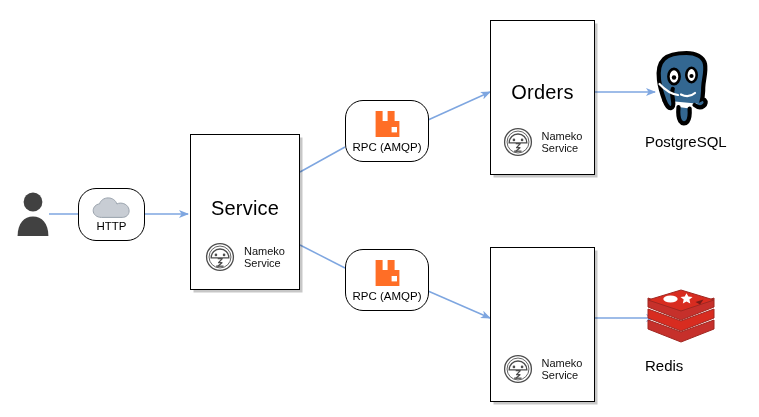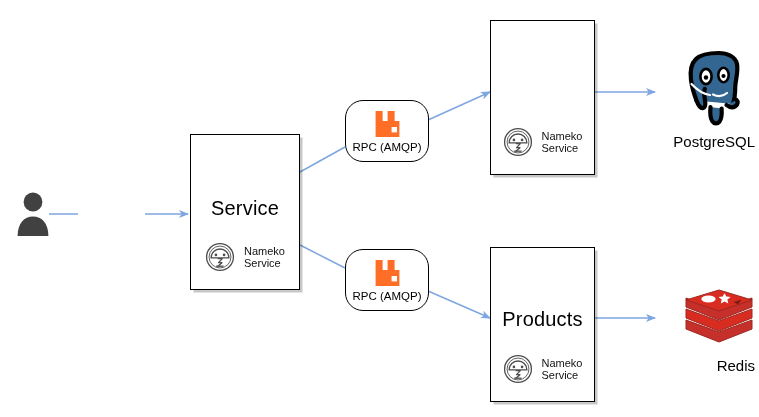--- a/index.html
+++ b/index.html
@@ -75,21 +75,21 @@
     font-size: 11.5px;
     color: #000000;
     white-space: nowrap;
     line-height: 1;
   }
   
   .db-node {
     position: absolute;
     display: flex;
     flex-direction: column;
-    align-items: flex-end;
+    align-items: flex-start;
   }
   .db-label {
     margin-top: 7px;
     font-size: 15px;
     color: #000000;
     white-space: nowrap;
   }
   .actor {
     position: absolute;
   }
@@ -123,20 +123,29 @@
     <line x1="595" y1="318" x2="655" y2="318" stroke="#7EA6E0" stroke-width="1.5" marker-end="url(#arrowBlue)"></line>
   </svg>
 
   <div class="actor" style="left:16px; top:190px;">
     <svg width="34" height="46" viewBox="0 0 34 46" xmlns="http://www.w3.org/2000/svg">
       <circle cx="17" cy="12" r="9.4" fill="#414141"></circle>
       <path d="M1.6 46 C1.6 33.2 8.2 26.4 17 26.4 C25.8 26.4 32.4 33.2 32.4 46 Z" fill="#414141"></path>
     </svg>
   </div>
 
+  <div class="round-box" style="left:78px; top:188px; width:67px; height:53px;">
+    <svg width="40" height="22" viewBox="0 0 40 22" style="margin-bottom:2px;" xmlns="http://www.w3.org/2000/svg">
+      <path d="M9.4 20.4 C4.6 20.4 1.2 17.4 1.2 13.6 C1.2 10.2 3.9 7.3 7.5 6.9
+               C8.6 3.3 12.1 0.9 16.2 0.9 C20.3 0.9 23.8 3.4 24.9 7.0
+               C25.9 6.4 27.1 6.1 28.4 6.1 C33.2 6.1 37.1 9.3 37.1 14.0
+               C37.1 17.7 34.3 20.4 30.2 20.4 Z" fill="#C8CDD4" stroke="#9AA3AD" stroke-width="1"></path>
+    </svg>
+    <div class="caption">HTTP</div>
+  </div>
 
   <div class="service-box" style="left:190px; top:134px; width:110px; height:156px;">
     <div class="service-title" style="top:62px;">Service</div>
     <div class="nameko-row" style="top:107px;">
       <svg width="30" height="30" viewBox="0 0 34 34" xmlns="http://www.w3.org/2000/svg">
         <circle cx="17" cy="17" r="15.2" fill="none" stroke="#4D4D4D" stroke-width="1.5"></circle>
         <circle cx="17" cy="17" r="12.4" fill="none" stroke="#4D4D4D" stroke-width="1"></circle>
         <path d="M7.0 18.0 C7.0 12.0 11.5 8.0 17 8.0 C22.5 8.0 27 12.0 27 18.0 Z" fill="none" stroke="#4D4D4D" stroke-width="1.6"></path>
         <circle cx="12.4" cy="14.6" r="1.5" fill="#4D4D4D"></circle>
         <circle cx="21.6" cy="14.6" r="1.5" fill="#4D4D4D"></circle>
@@ -162,39 +171,39 @@
   <div class="round-box" style="left:345px; top:249px; width:84px; height:62px;">
     <svg width="32" height="32" viewBox="0 0 32 32" style="margin-bottom:2px;" xmlns="http://www.w3.org/2000/svg">
       <path d="M4.6 3.0 L11.6 3.0 L11.6 13.0 L16.6 13.0 L16.6 3.0 L23.6 3.0
                L23.6 13.0 L28.4 13.0 L28.4 29.0 L4.6 29.0 Z" fill="#FF6E26"></path>
       <rect x="20.6" y="19.0" width="5.4" height="5.4" fill="#FFFFFF"></rect>
     </svg>
     <div class="caption">RPC (AMQP)</div>
   </div>
 
   <div class="service-box" style="left:490px; top:20px; width:105px; height:155px;">
+    <div class="service-title" style="top:60px;">Orders</div>
     <div class="nameko-row" style="top:106px;">
       <svg width="30" height="30" viewBox="0 0 34 34" xmlns="http://www.w3.org/2000/svg">
         <circle cx="17" cy="17" r="15.2" fill="none" stroke="#4D4D4D" stroke-width="1.5"></circle>
         <circle cx="17" cy="17" r="12.4" fill="none" stroke="#4D4D4D" stroke-width="1"></circle>
         <path d="M7.0 18.0 C7.0 12.0 11.5 8.0 17 8.0 C22.5 8.0 27 12.0 27 18.0 Z" fill="none" stroke="#4D4D4D" stroke-width="1.6"></path>
         <circle cx="12.4" cy="14.6" r="1.5" fill="#4D4D4D"></circle>
         <circle cx="21.6" cy="14.6" r="1.5" fill="#4D4D4D"></circle>
         <path d="M14.4 18.8 L19.6 18.8 L15.4 23.4 L19.2 23.4 L14.6 27.4" fill="none" stroke="#4D4D4D" stroke-width="1.5" stroke-linejoin="round"></path>
         <line x1="12.6" y1="27.4" x2="21.0" y2="27.4" stroke="#4D4D4D" stroke-width="1.5"></line>
       </svg>
       <span class="nameko-text">
         <span>Nameko</span>
         <span>Service</span>
       </span>
     </div>
   </div>
 
   <div class="service-box" style="left:490px; top:247px; width:105px; height:155px;">
-    <div class="service-title" style="top:60px;">Products</div>
     <div class="nameko-row" style="top:106px;">
       <svg width="30" height="30" viewBox="0 0 34 34" xmlns="http://www.w3.org/2000/svg">
         <circle cx="17" cy="17" r="15.2" fill="none" stroke="#4D4D4D" stroke-width="1.5"></circle>
         <circle cx="17" cy="17" r="12.4" fill="none" stroke="#4D4D4D" stroke-width="1"></circle>
         <path d="M7.0 18.0 C7.0 12.0 11.5 8.0 17 8.0 C22.5 8.0 27 12.0 27 18.0 Z" fill="none" stroke="#4D4D4D" stroke-width="1.6"></path>
         <circle cx="12.4" cy="14.6" r="1.5" fill="#4D4D4D"></circle>
         <circle cx="21.6" cy="14.6" r="1.5" fill="#4D4D4D"></circle>
         <path d="M14.4 18.8 L19.6 18.8 L15.4 23.4 L19.2 23.4 L14.6 27.4" fill="none" stroke="#4D4D4D" stroke-width="1.5" stroke-linejoin="round"></path>
         <line x1="12.6" y1="27.4" x2="21.0" y2="27.4" stroke="#4D4D4D" stroke-width="1.5"></line>
       </svg>

